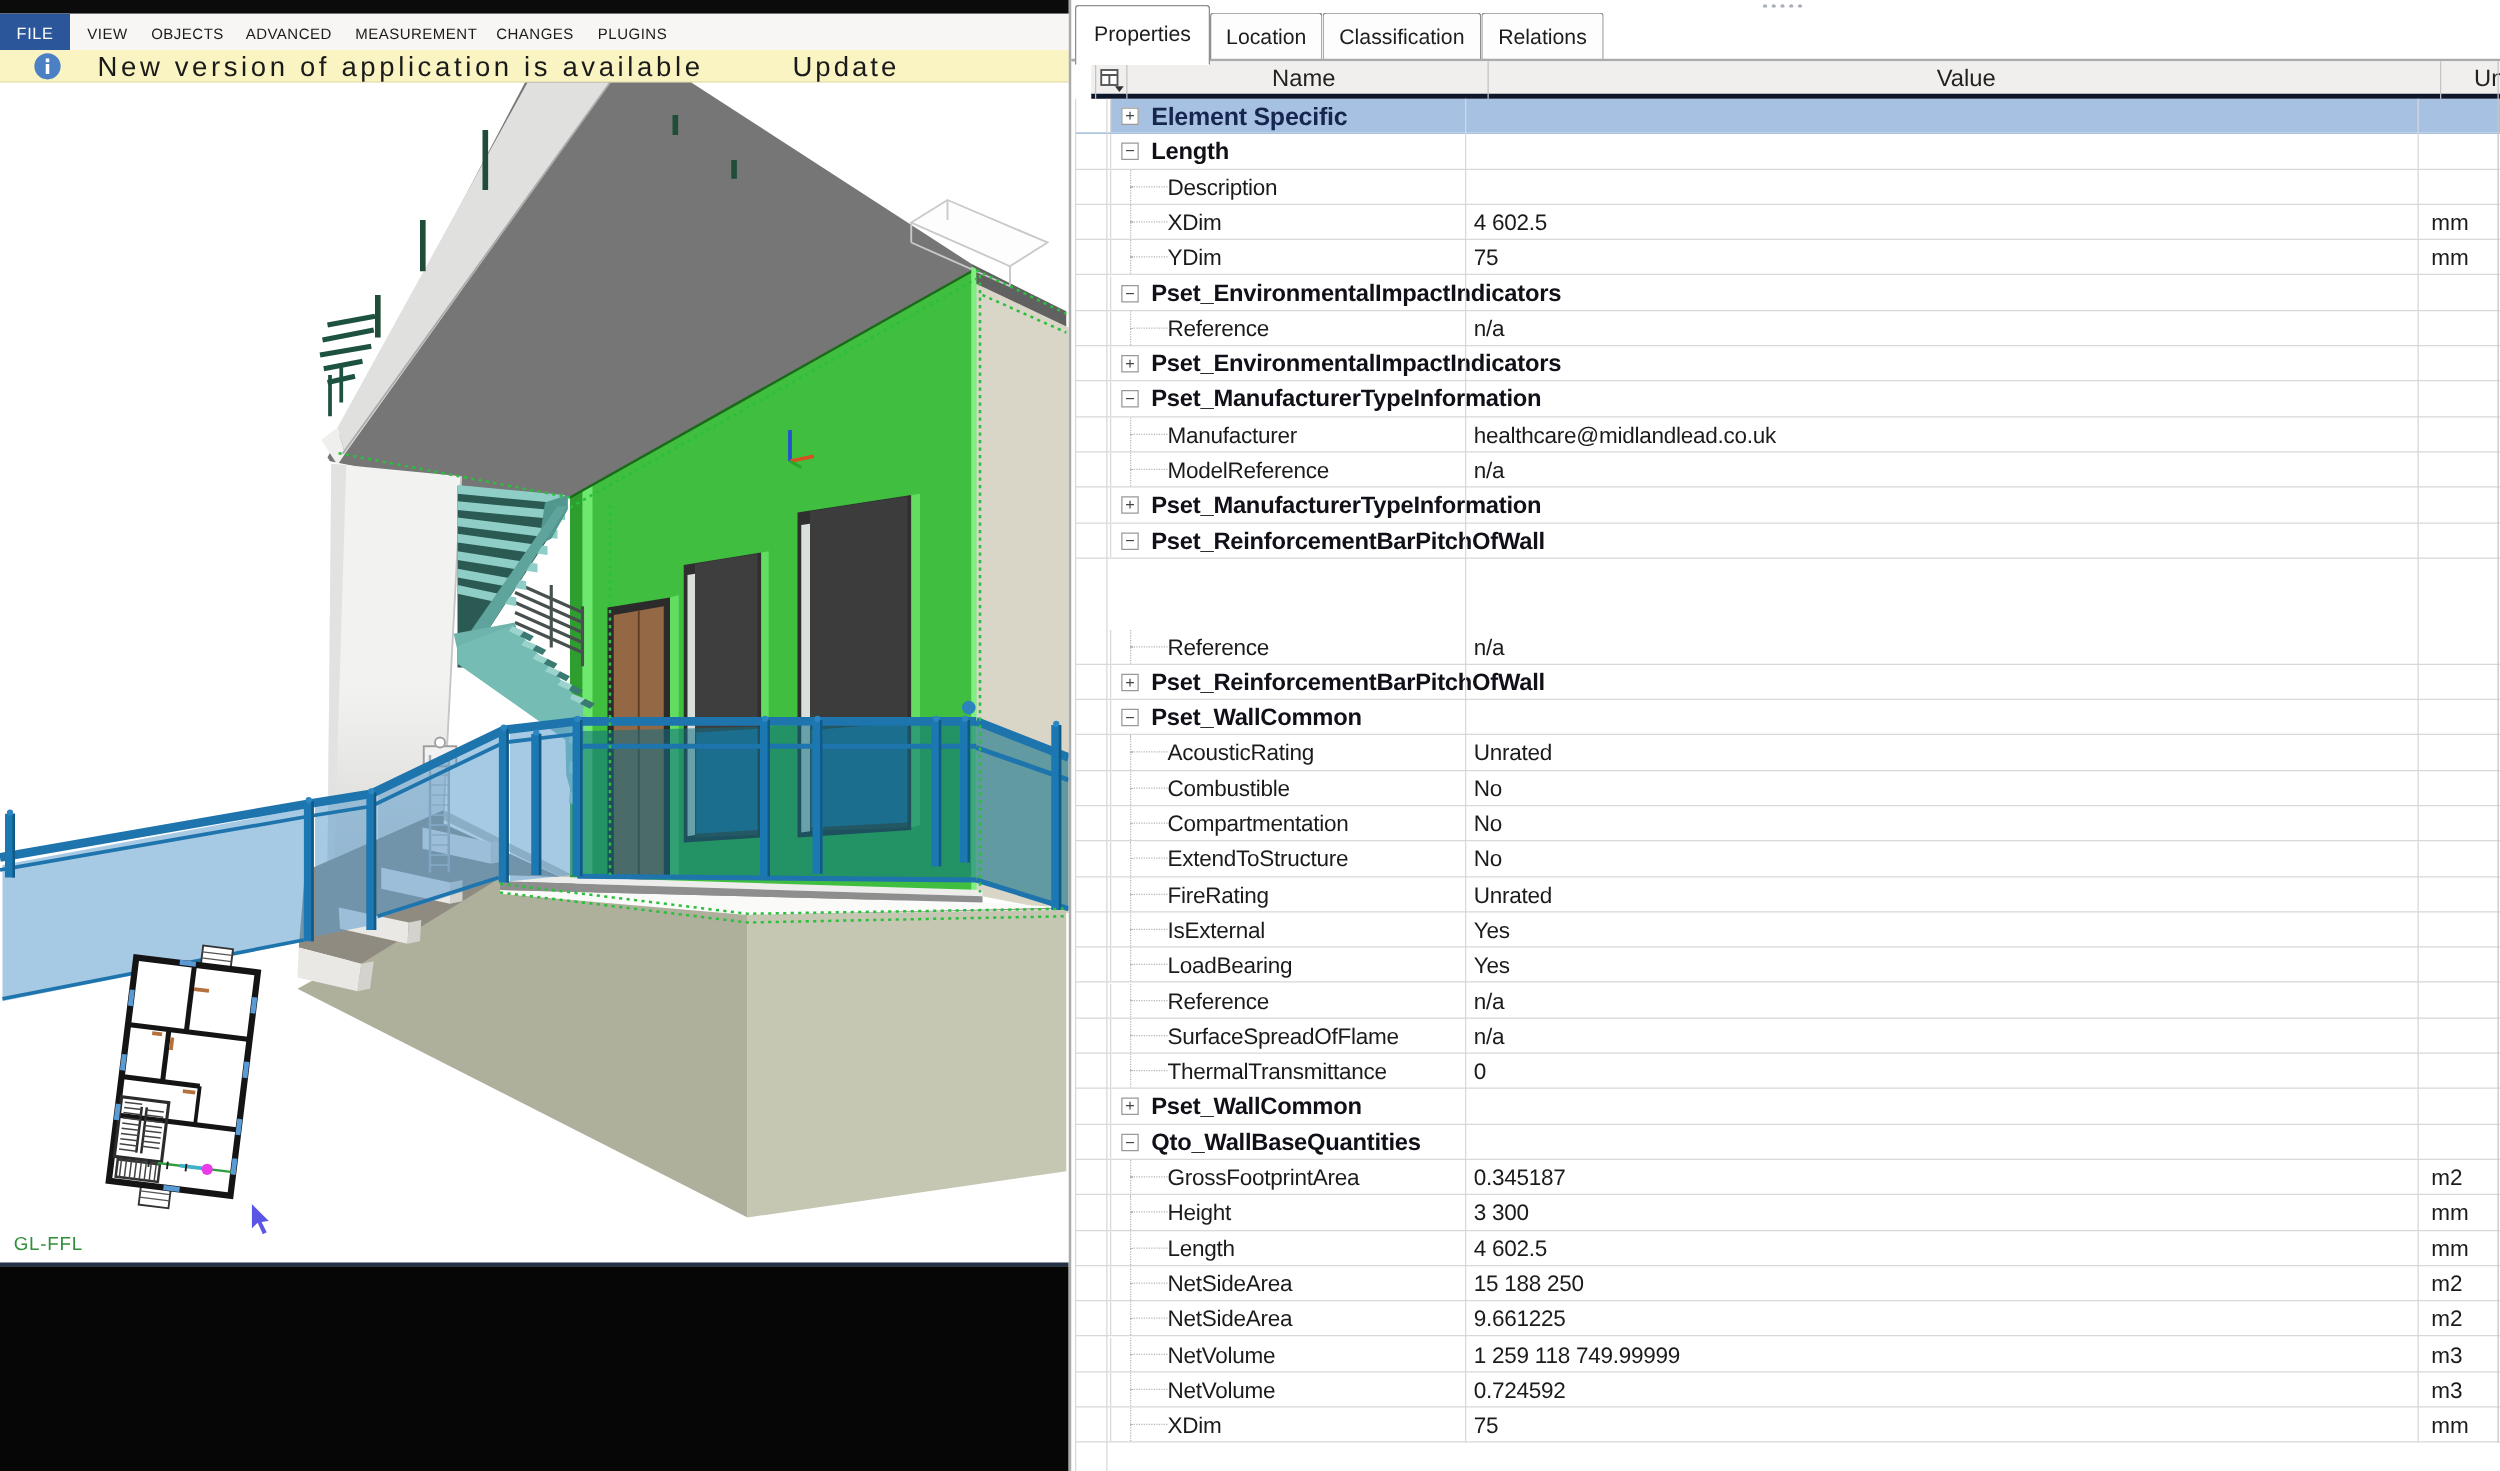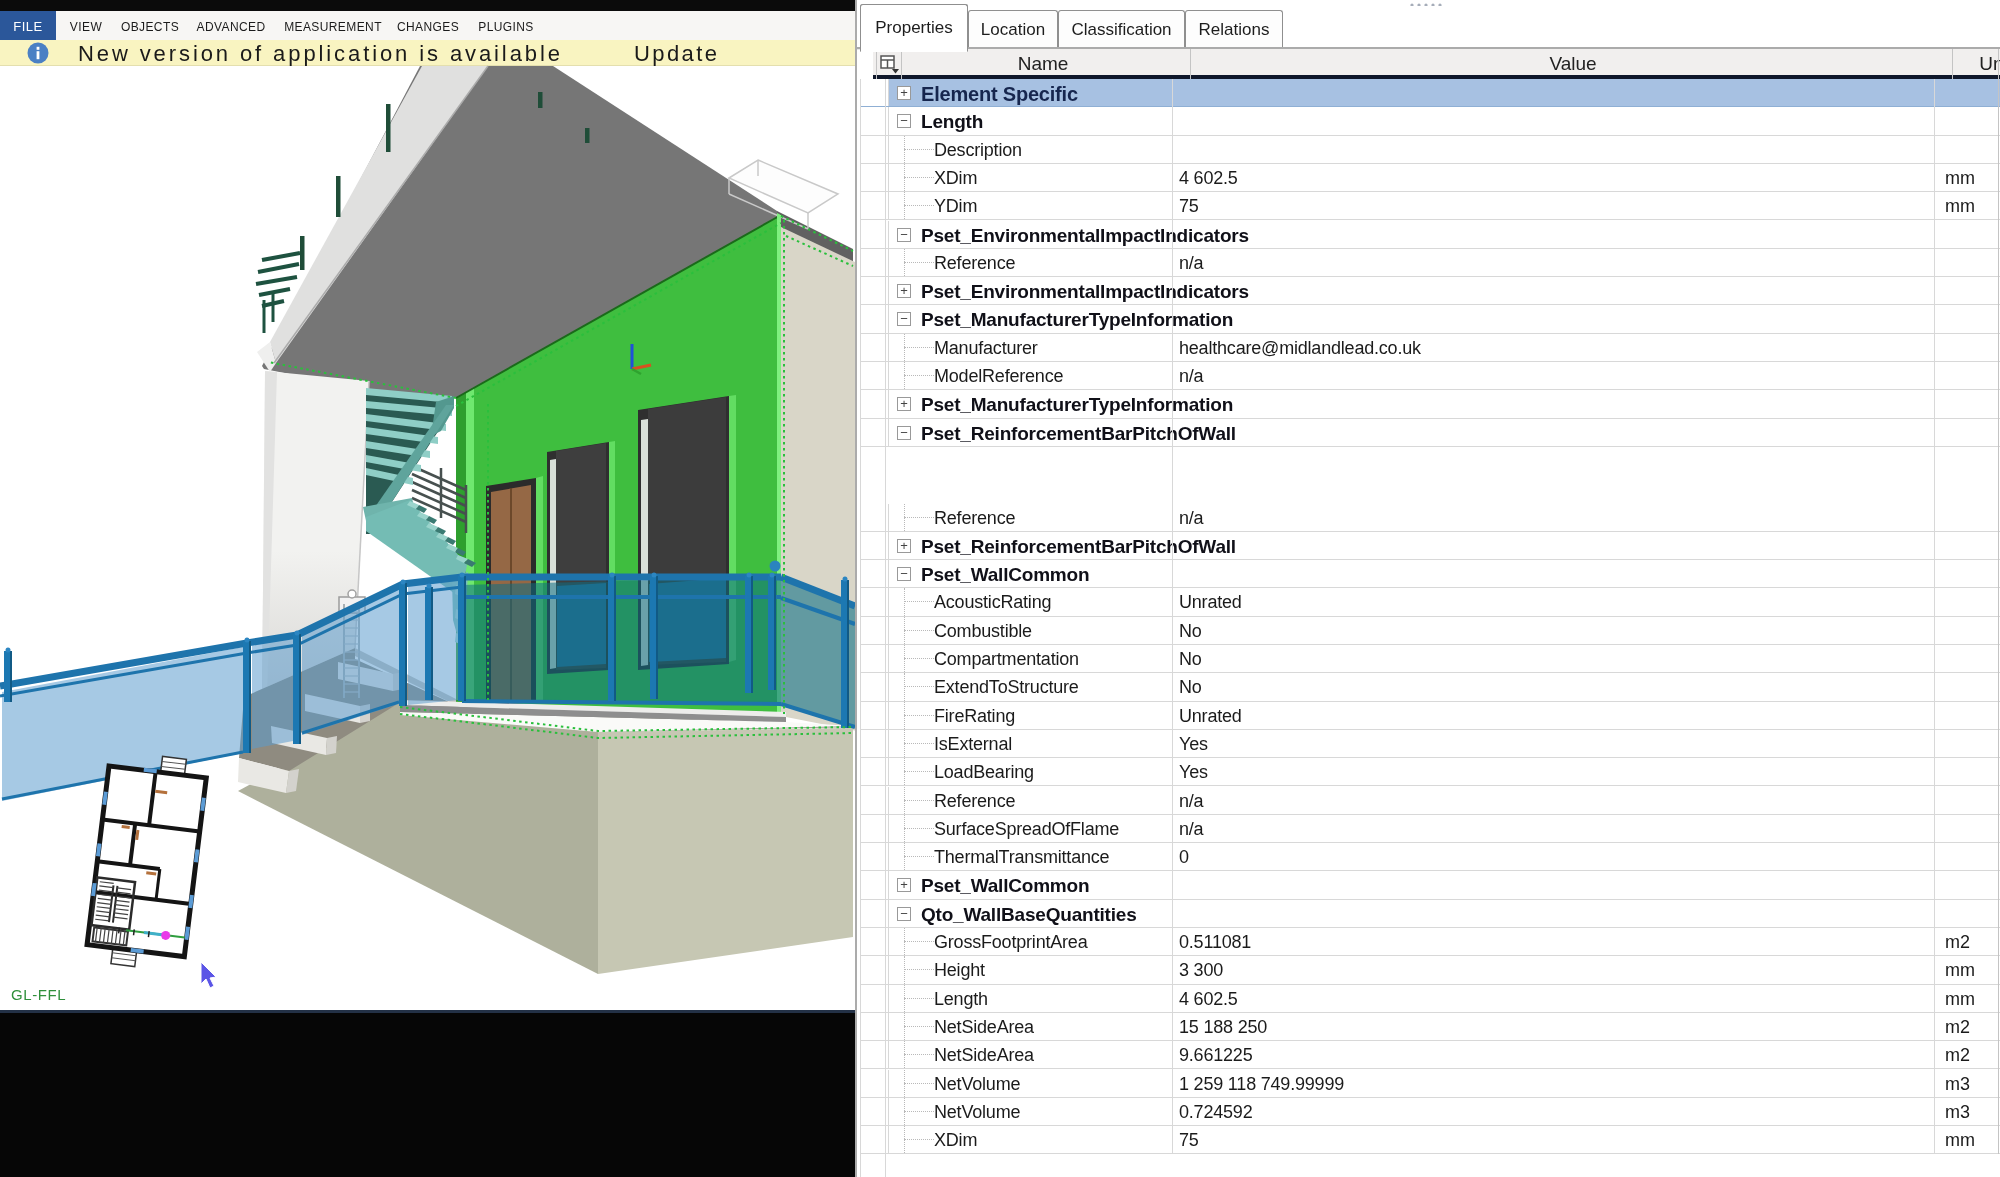--- a/index.html
+++ b/index.html
@@ -472,21 +472,21 @@
           <div class="nm sb" style="left:61px">Pset_WallCommon</div>
         </div>
 <div class="row sec" style="top:899.7px;height:28.3px">
           <div class="box" style="left:37px">−</div>
           <div class="nm sb" style="left:61px">Qto_WallBaseQuantities</div>
         </div>
 <div class="row" style="top:928.0px;height:28.3px">
           <div class="tv"></div>
           <div class="th"></div>
           <div class="nm" style="left:74px">GrossFootprintArea</div>
-          <div class="vl num">0.511081</div>
+          <div class="vl num">0.345187</div>
           <div class="un">m2</div>
         </div>
 <div class="row" style="top:956.3px;height:28.3px">
           <div class="tv"></div>
           <div class="th"></div>
           <div class="nm" style="left:74px">Height</div>
           <div class="vl num">3 300</div>
           <div class="un">mm</div>
         </div>
 <div class="row" style="top:984.6px;height:28.3px">

